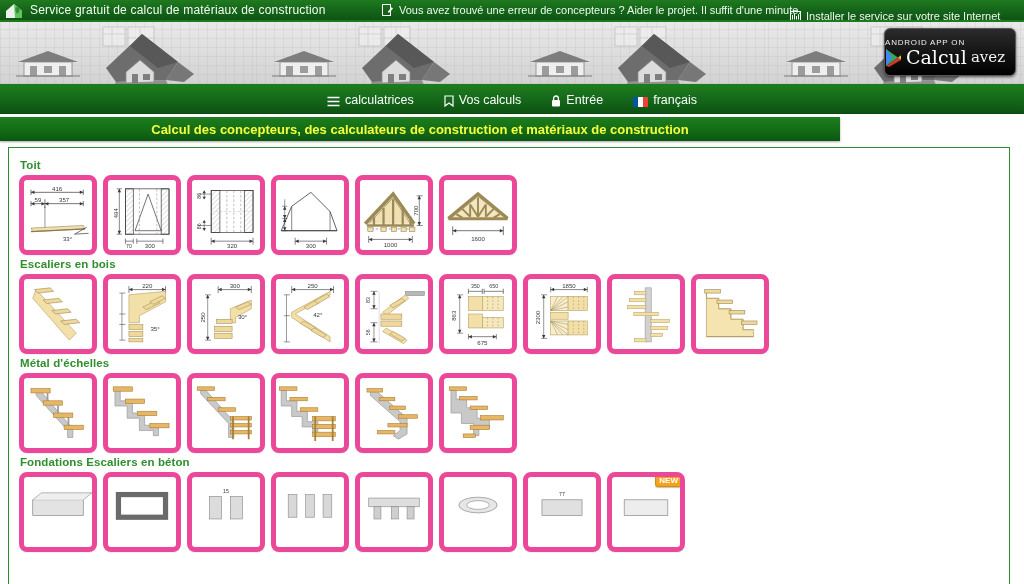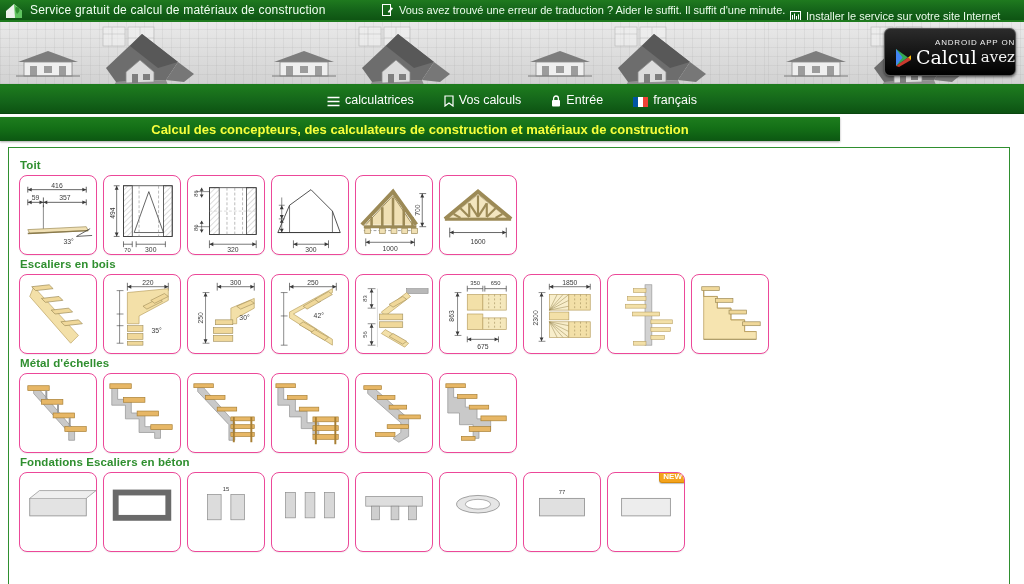--- a/index.html
+++ b/index.html
@@ -35,21 +35,21 @@
            repeating-linear-gradient(90deg, rgba(150,150,150,.13) 0 1px, transparent 1px 9px),
            linear-gradient(to bottom,#e9e9e9,#d2d2d2);}
   .bsmallhouse{position:absolute;left:14px;bottom:6px;width:68px;height:28px;}
   .bsmallhouse2{position:absolute;left:102px;top:4px;width:54px;height:22px;opacity:.55;}
   .bbighouse{position:absolute;left:96px;bottom:-2px;width:116px;height:58px;}
   .gplay{
     position:absolute;right:8px;top:6px;width:130px;height:46px;
     background:linear-gradient(to bottom,#2b2b2b,#000);
     border:1px solid #565656;border-radius:6px;
     box-shadow:0 1px 3px rgba(0,0,0,.6);
-    display:flex;flex-direction:column;align-items:flex-end;justify-content:center;
+    display:flex;flex-direction:column;align-items:flex-start;justify-content:center;
     color:#fff;
   }
   .gplay-top{font-size:8px;letter-spacing:.8px;margin-bottom:1px;color:#efefef;}
   .gplay-bot{display:flex;align-items:center;gap:4px;}
   .gplay-word{font-size:19px;line-height:19px;font-family:"DejaVu Serif",serif;}
   .gplay-word2{font-size:15px;line-height:19px;font-family:"DejaVu Serif",serif;color:#f2f2f2;}
   
   .navbar{
     height:26px;width:1024px;
     background:linear-gradient(to bottom,#1d7a1d 0%,#14651a 55%,#0d5312 100%);
@@ -73,21 +73,21 @@
     padding:8px 8px 0 10px;overflow:hidden;
   }
   .section-title{
     color:#2f8f2f;font-size:11.5px;font-weight:bold;
     margin:3px 0 4px 1px;letter-spacing:.1px;
   }
   .tile-row{display:flex;flex-wrap:wrap;gap:6px;}
   .tile{
     position:relative;
     width:78px;height:80px;flex:0 0 78px;
-    border:1px solid #ec4899;border-radius:8px;background:#fff;
+    border:5px solid #ec4899;border-radius:8px;background:#fff;
     box-sizing:border-box;cursor:pointer;overflow:hidden;
     box-shadow:0 1px 1px rgba(0,0,0,.06);
   }
   .tile svg{display:block;width:100%;height:100%;}
   .badge-new{
     position:absolute;right:-2px;top:-3px;
     background:#f4a31c;color:#fff;font-size:8px;font-weight:bold;
     border:1px solid #d98a06;border-radius:3px;padding:0 3px;line-height:11px;
     box-shadow:0 1px 1px rgba(0,0,0,.25);
   }
@@ -107,21 +107,21 @@
   </span>
   <span class="tb-title">Service gratuit de calcul de matériaux de construction</span>
 
   <span class="tb-right">
     <span class="ico">
       <svg width="11" height="12" viewBox="0 0 11 12">
         <rect x="0.5" y="0.5" width="8" height="11" fill="none" stroke="#ffffff" stroke-width="1"></rect>
         <path d="M7 9 L11 4.5 L9.6 3.2 L5.8 7.8 Z" fill="#ffffff"></path>
       </svg>
     </span>
-    <span class="tb-item">Vous avez trouvé une erreur de traduction ? Aider le suffit. Il suffit d'une minute.</span>
+    <span class="tb-item">Vous avez trouvé une erreur de concepteurs ? Aider le projet. Il suffit d'une minute.</span>
   </span>
 
   <span class="tb-right2">
     <span class="ico">
       <svg width="11" height="11" viewBox="0 0 11 11">
         <rect x="0.5" y="0.5" width="10" height="10" fill="none" stroke="#ffffff" stroke-width="1"></rect>
         <path d="M2.5 8.5 L2.5 4 M4.5 8.5 L4.5 2.5 M6.5 8.5 L6.5 5 M8.5 8.5 L8.5 3.3" stroke="#ffffff" stroke-width="1"></path>
       </svg>
     </span>
     <span class="tb-item">Installer le service sur votre site Internet</span>

